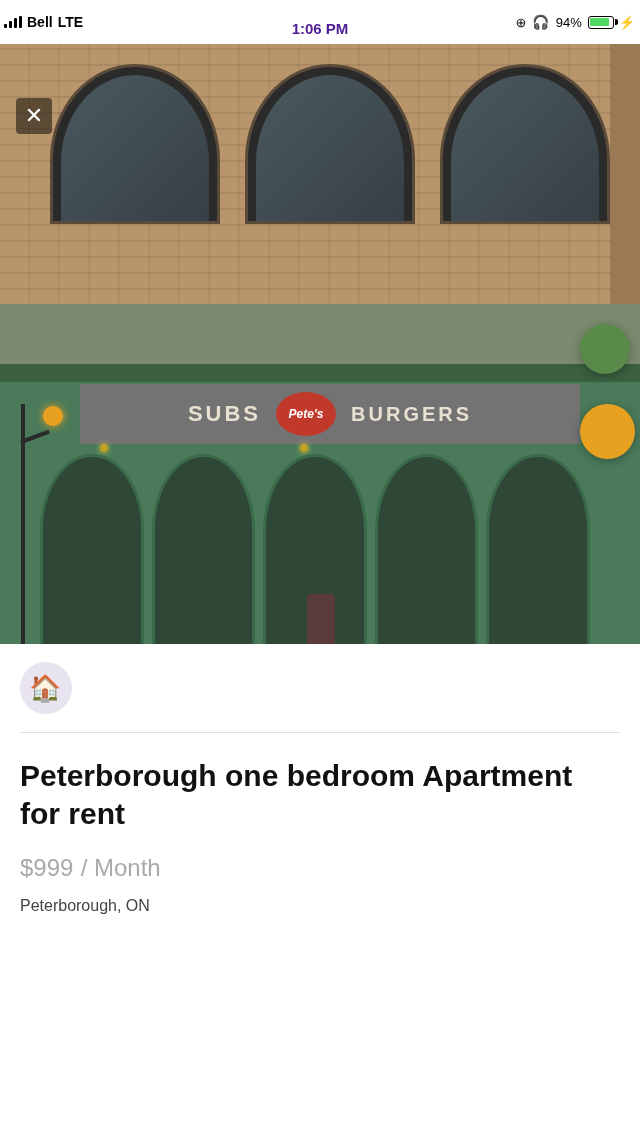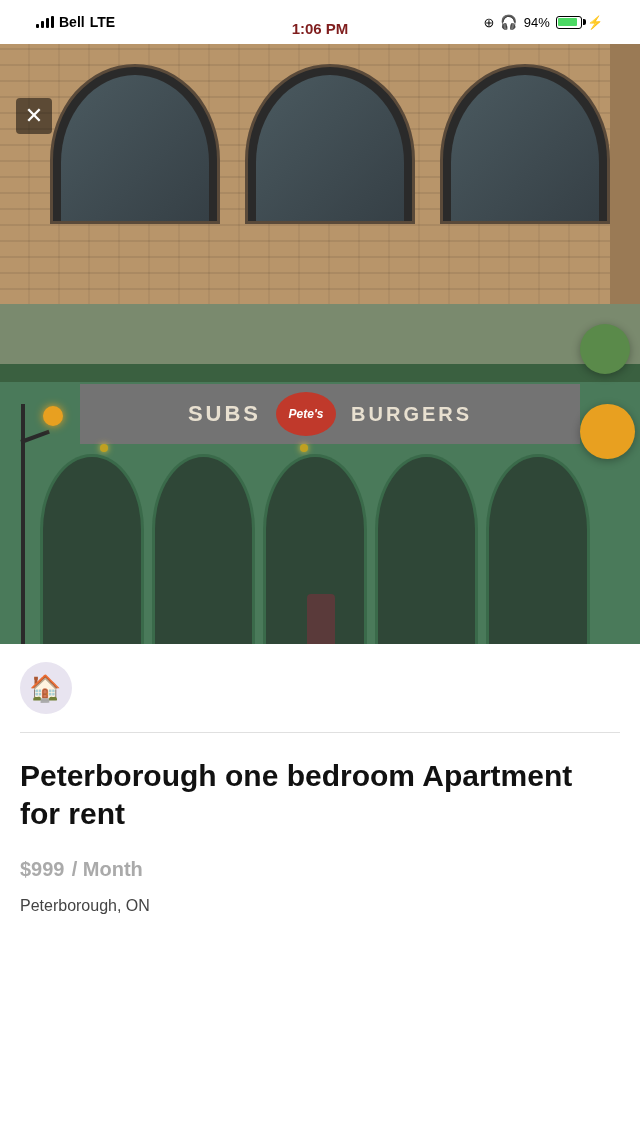--- a/index.html
+++ b/index.html
@@ -14,21 +14,21 @@
     }
 
     
     .status-bar {
       width: 100%;
       height: 44px;
       background: #ffffff;
       display: flex;
       align-items: center;
       justify-content: space-between;
-      padding: 0 36px;
+      padding: 0 4px;
       position: relative;
       z-index: 10;
     }
 
     .status-left {
       display: flex;
       align-items: center;
       gap: 5px;
       font-size: 14px;
       font-weight: 600;
@@ -44,21 +44,21 @@
 
     .signal-bar {
       width: 3px;
       background: #000;
       border-radius: 1px;
     }
 
     .status-center {
       font-size: 15px;
       font-weight: 600;
-      color: #7f1d1d;
+      color: #4c1d95;
       position: absolute;
       left: 50%;
       transform: translateX(-50%);
       margin-top: 12px;
     }
 
     .status-right {
       display: flex;
       align-items: center;
       gap: 6px;
@@ -338,22 +338,22 @@
 
     .listing-price {
       font-size: 26px;
       font-weight: 800;
       color: #111;
       margin-bottom: 4px;
     }
 
     .listing-price span {
       color: #aaa;
-      font-weight: 700;
-      font-size: 20px;
+      font-weight: 400;
+      font-size: 24px;
     }
 
     .listing-location {
       font-size: 16px;
       color: #444;
       margin-top: 14px;
     }
 
     
     .street-elements {

